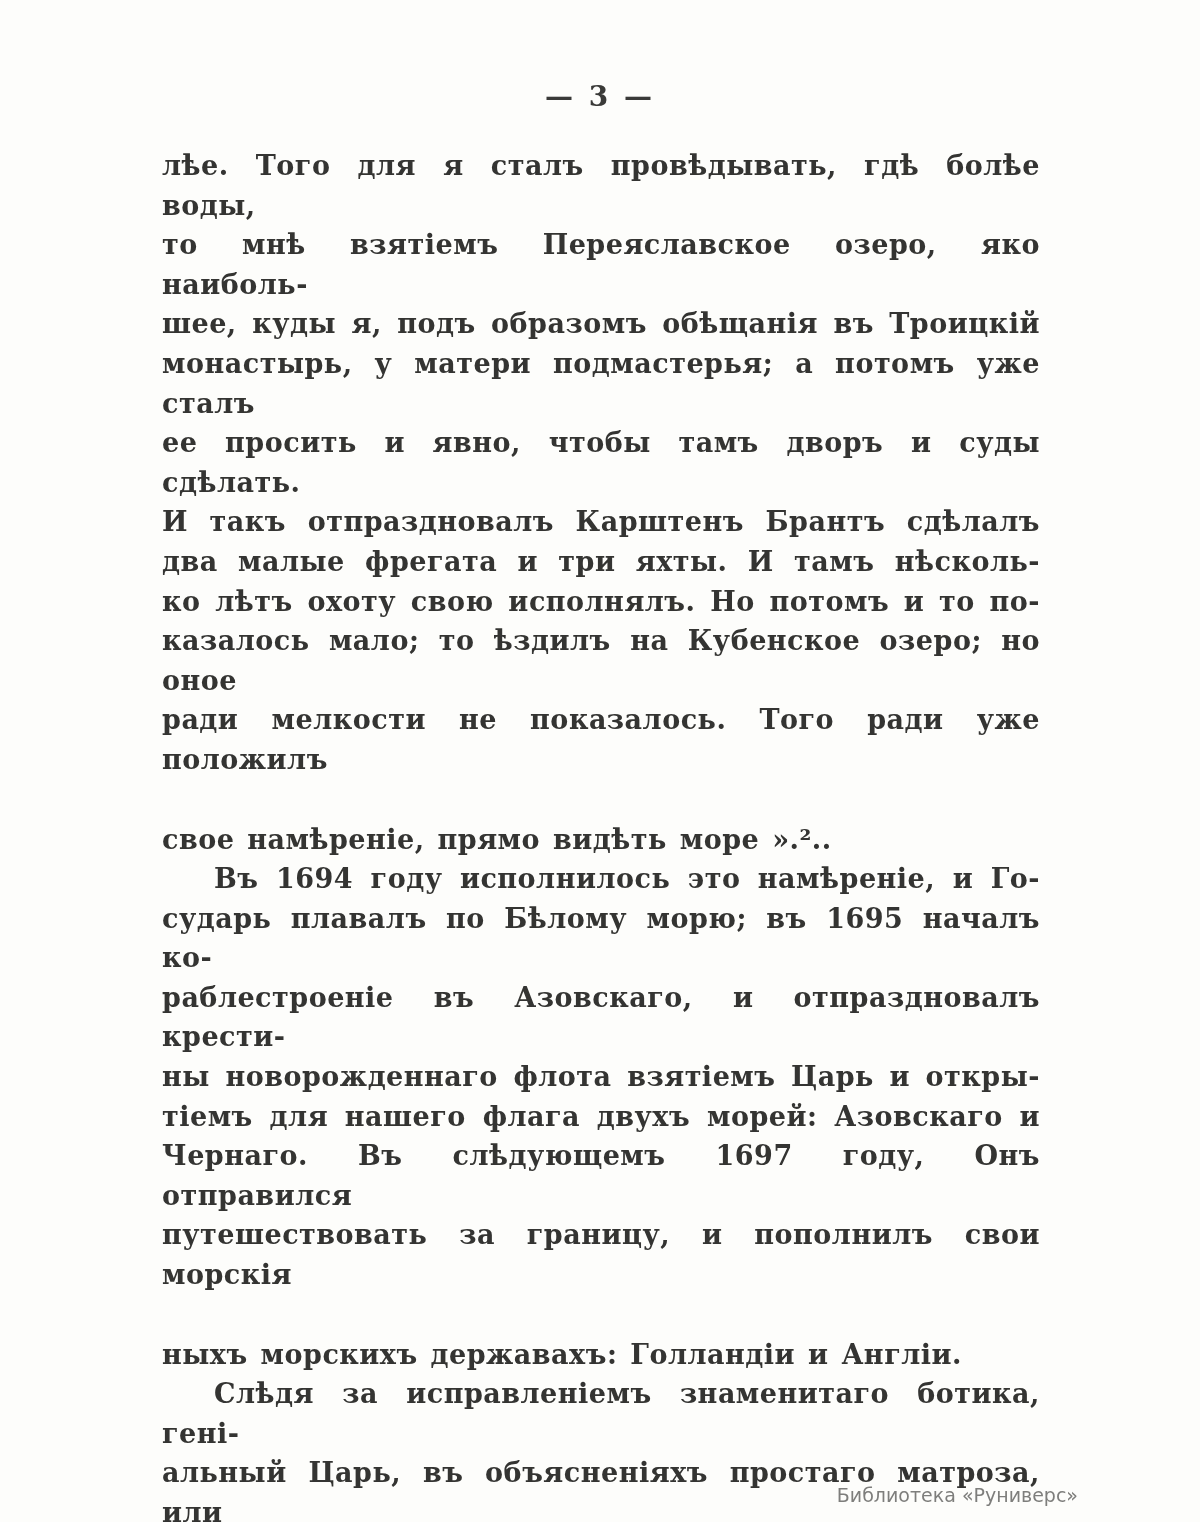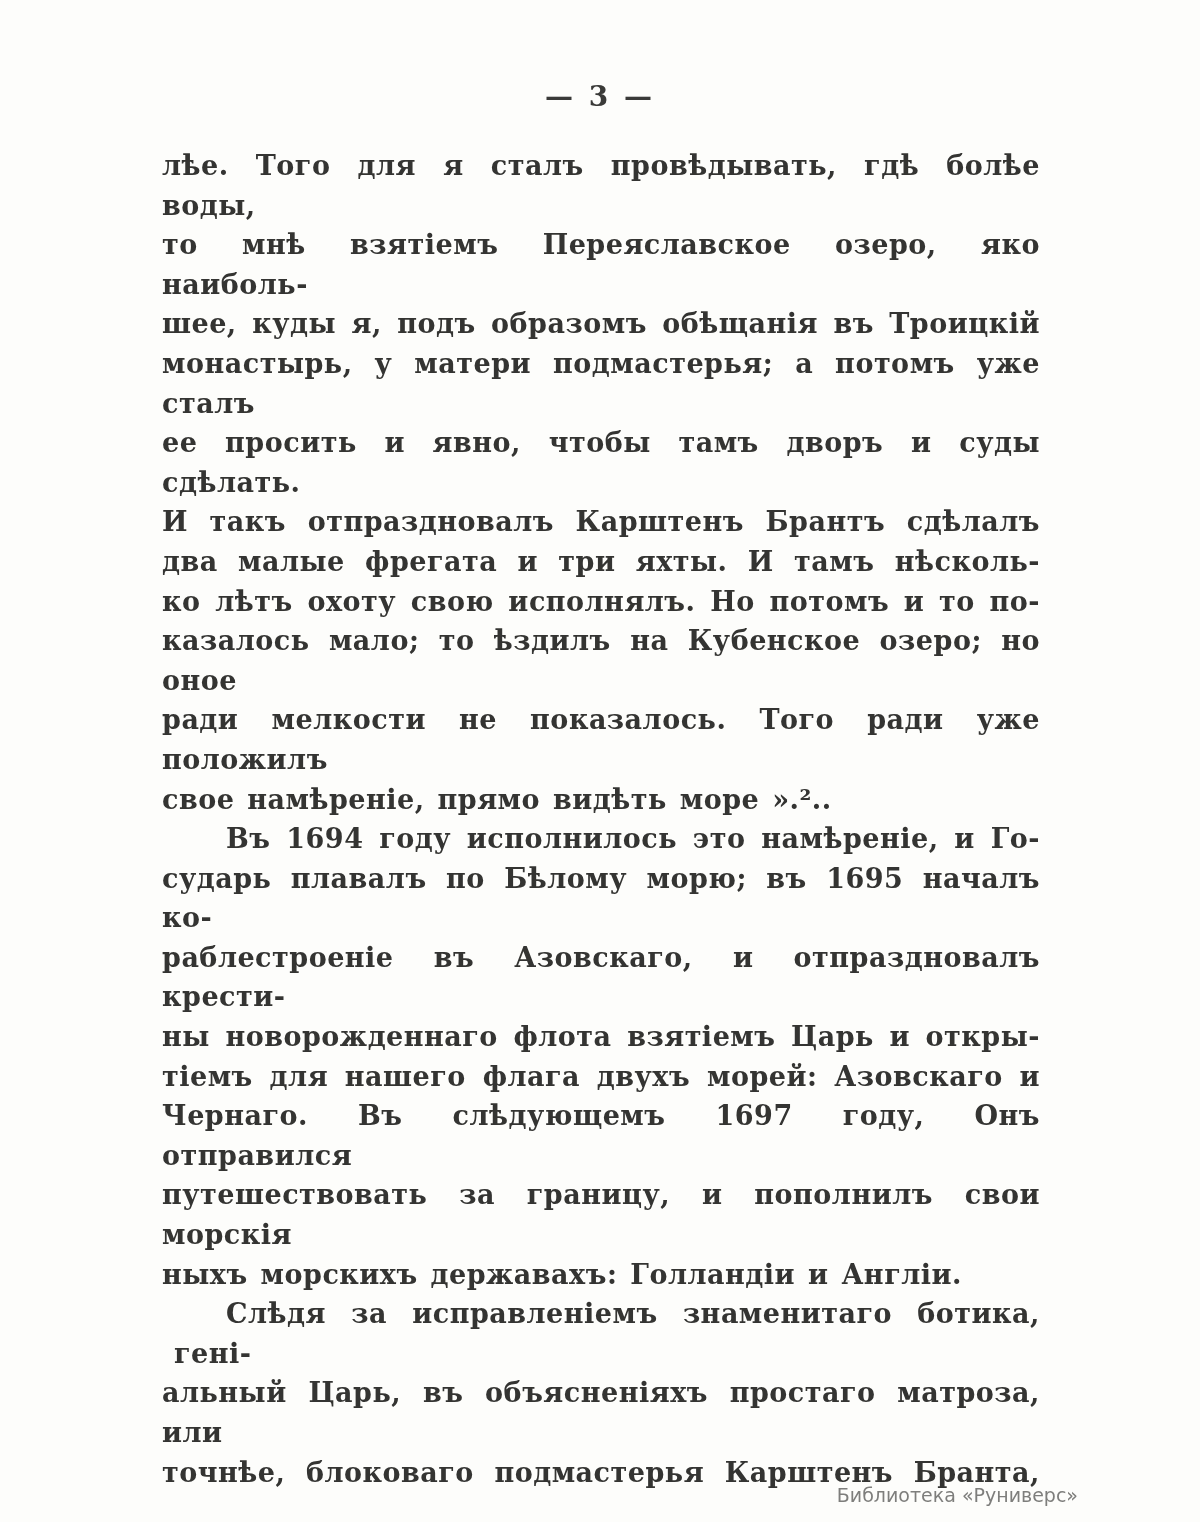--- a/index.html
+++ b/index.html
@@ -39,24 +39,24 @@
   }
   .paragraph { margin: 0; }
   .line {
     text-align: justify;
     text-align-last: justify;
     white-space: normal;
   }
   .line.last-left {
     text-align: center;
     text-align-last: left;
+    margin-top: 40px;
   }
   .line.indent {
     text-indent: 52px;
-    margin-left: 12px;
   }
   .footer-watermark {
     position: absolute;
     right: 122px;
     bottom: 16px;
     font-family: "DejaVu Sans", "Liberation Sans", sans-serif;
     font-size: 19px;
     color: #7e7e7c;
   }
 </style>

